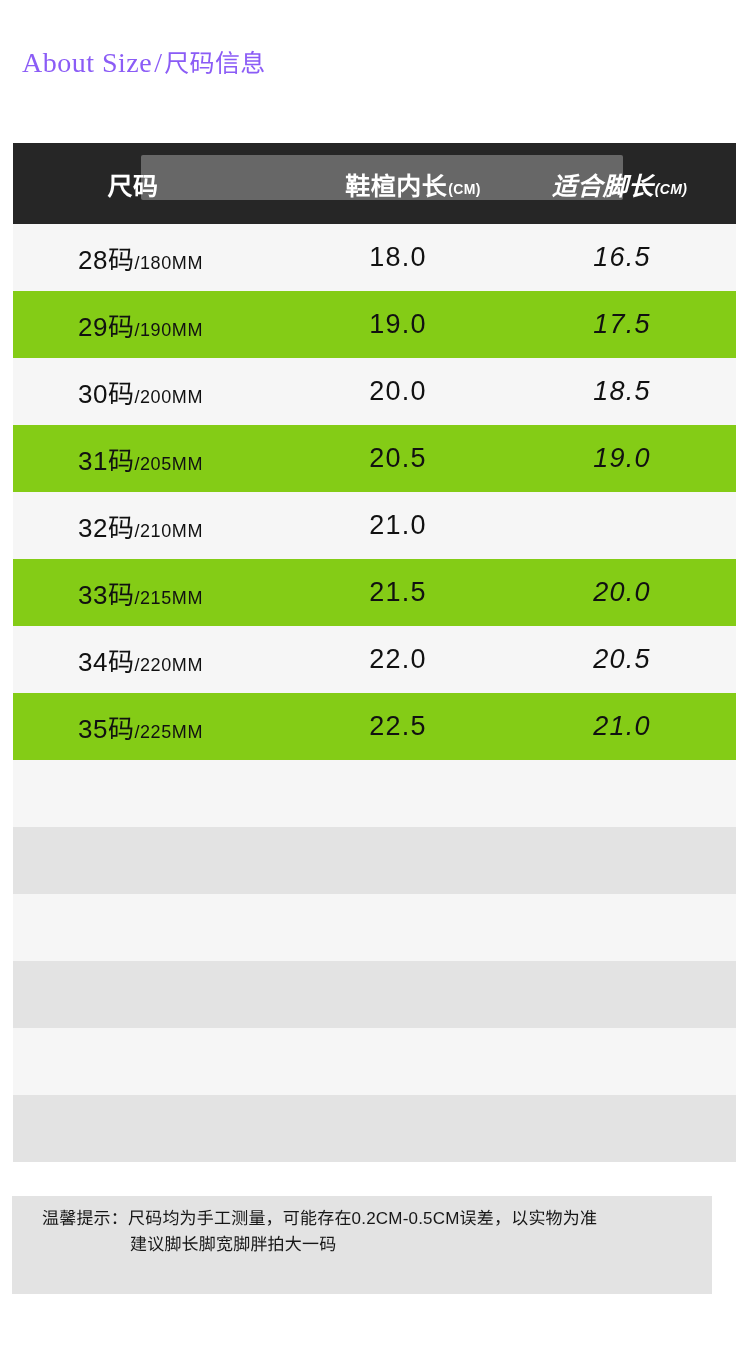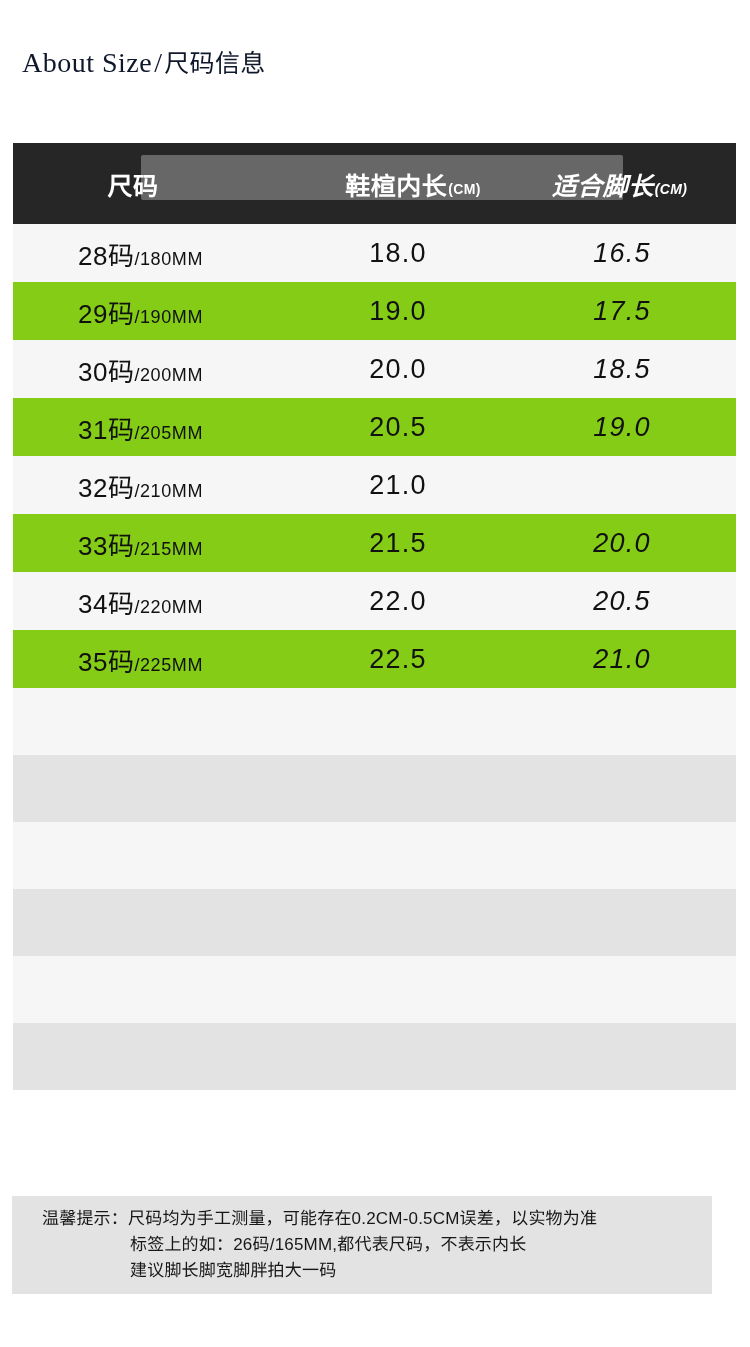--- a/index.html
+++ b/index.html
@@ -17,21 +17,21 @@
     -webkit-font-smoothing: antialiased;
   }
 
   
   .page-title {
     position: absolute;
     left: 22px;
     top: 46px;
     font-size: 27px;
     line-height: 34px;
-    color: #0f172a;
+    color: #8b5cf6;
     letter-spacing: 0.3px;
     white-space: nowrap;
   }
   .page-title .en {
     font-family: "Liberation Serif", "DejaVu Serif", serif;
     font-size: 28px;
     letter-spacing: 0.5px;
   }
   .page-title .sep {
     font-family: "Liberation Serif", "DejaVu Serif", serif;
@@ -77,21 +77,21 @@
   .col-2 { width: 200px; }
   .col-3 { width: 223px; font-style: italic; }
 
   .table-head .col-1 { width: 300px; padding-right: 60px; box-sizing: border-box; }
   .table-head .col-2 { width: 200px; }
   .table-head .col-3 { width: 223px; padding-right: 10px; box-sizing: border-box; }
 
   .table-row {
     display: flex;
     align-items: center;
-    height: 58px;
+    height: 67px;
     color: #111111;
     position: relative;
   }
   .table-row.odd  { background: #f6f6f6; }
   .table-row.even { background: #84cc16; }
 
   .table-row .cell {
     text-align: center;
     white-space: nowrap;
   }
@@ -228,15 +228,14 @@
   </div>
   <div class="blank-row odd"></div>
   <div class="blank-row even"></div>
   <div class="blank-row odd"></div>
   <div class="blank-row even"></div>
 
 </div>
 
 <div class="footer-note">
   <div class="line line-1">温馨提示：尺码均为手工测量，可能存在0.2CM-0.5CM误差，以实物为准</div>
-  <div class="line line-2">标签上的如：26码/165MM,都代表尺码，不表示内长</div>
   <div class="line line-3">建议脚长脚宽脚胖拍大一码</div>
 </div>
 
 </body></html>

